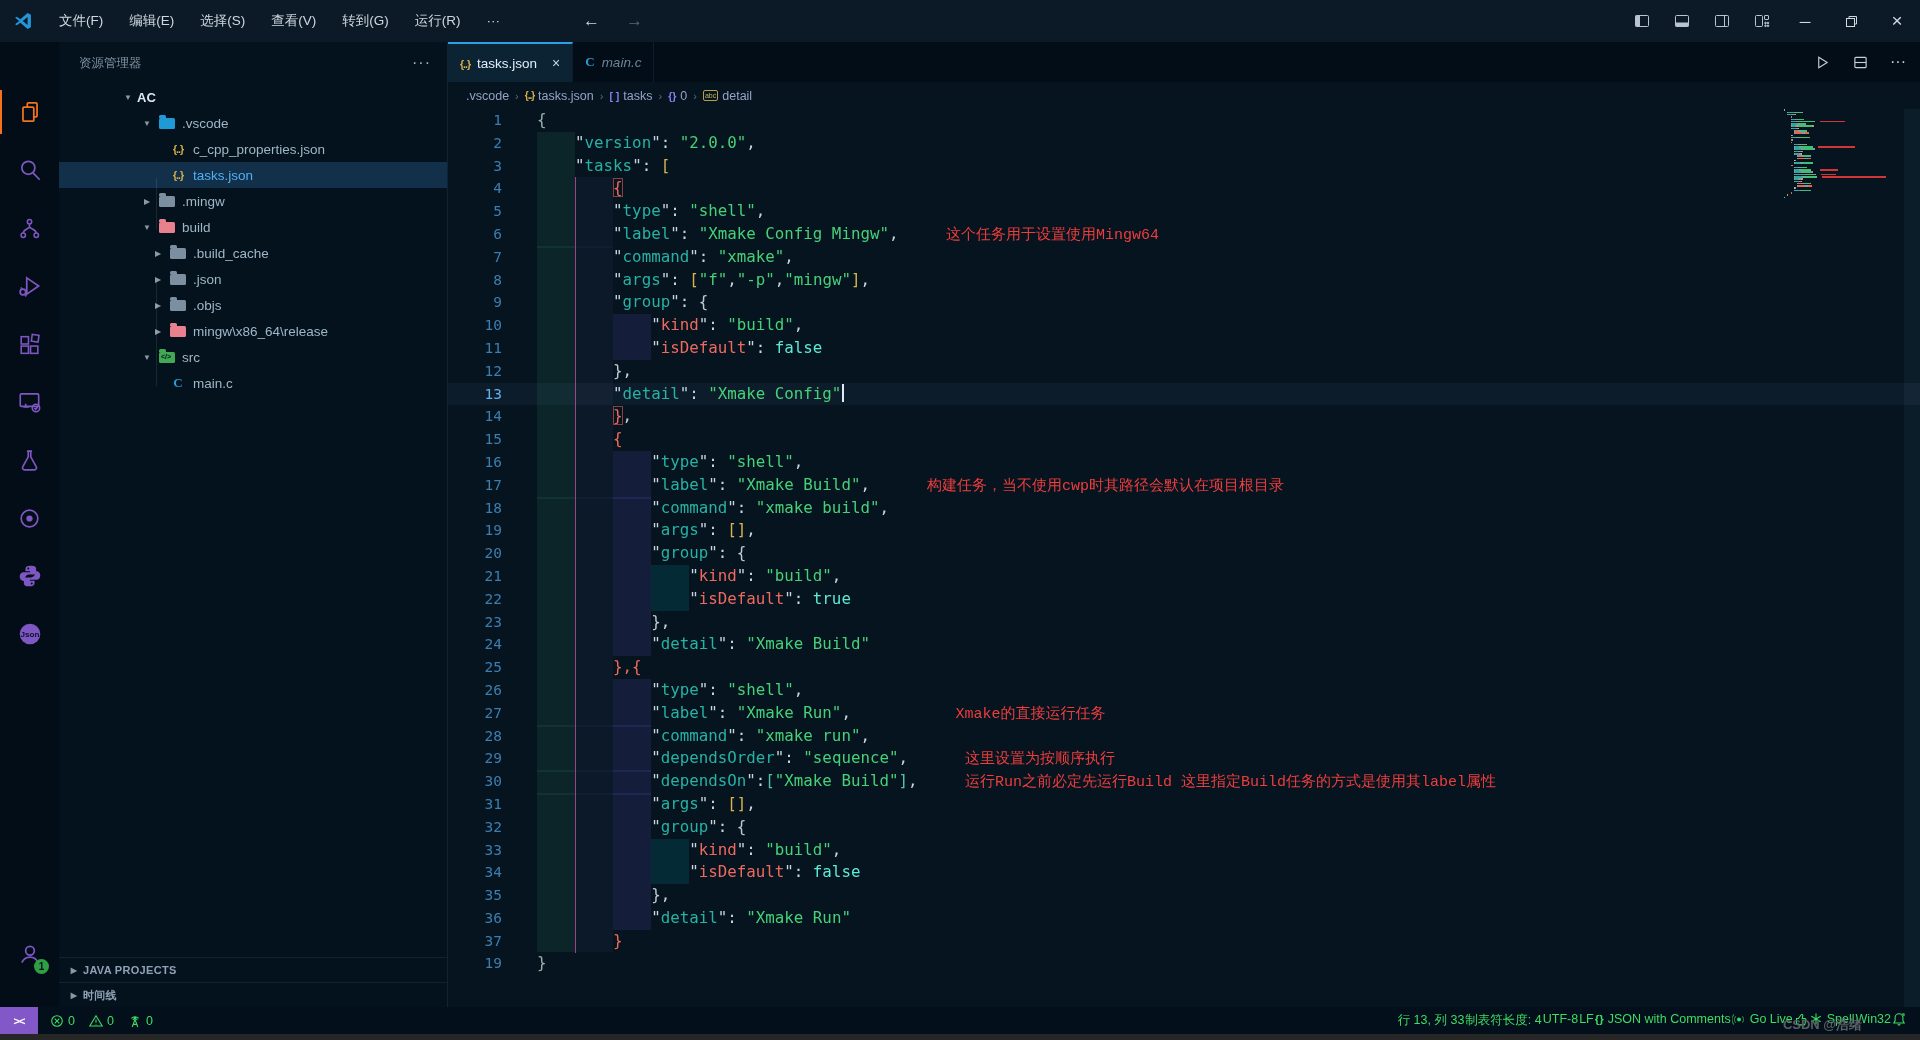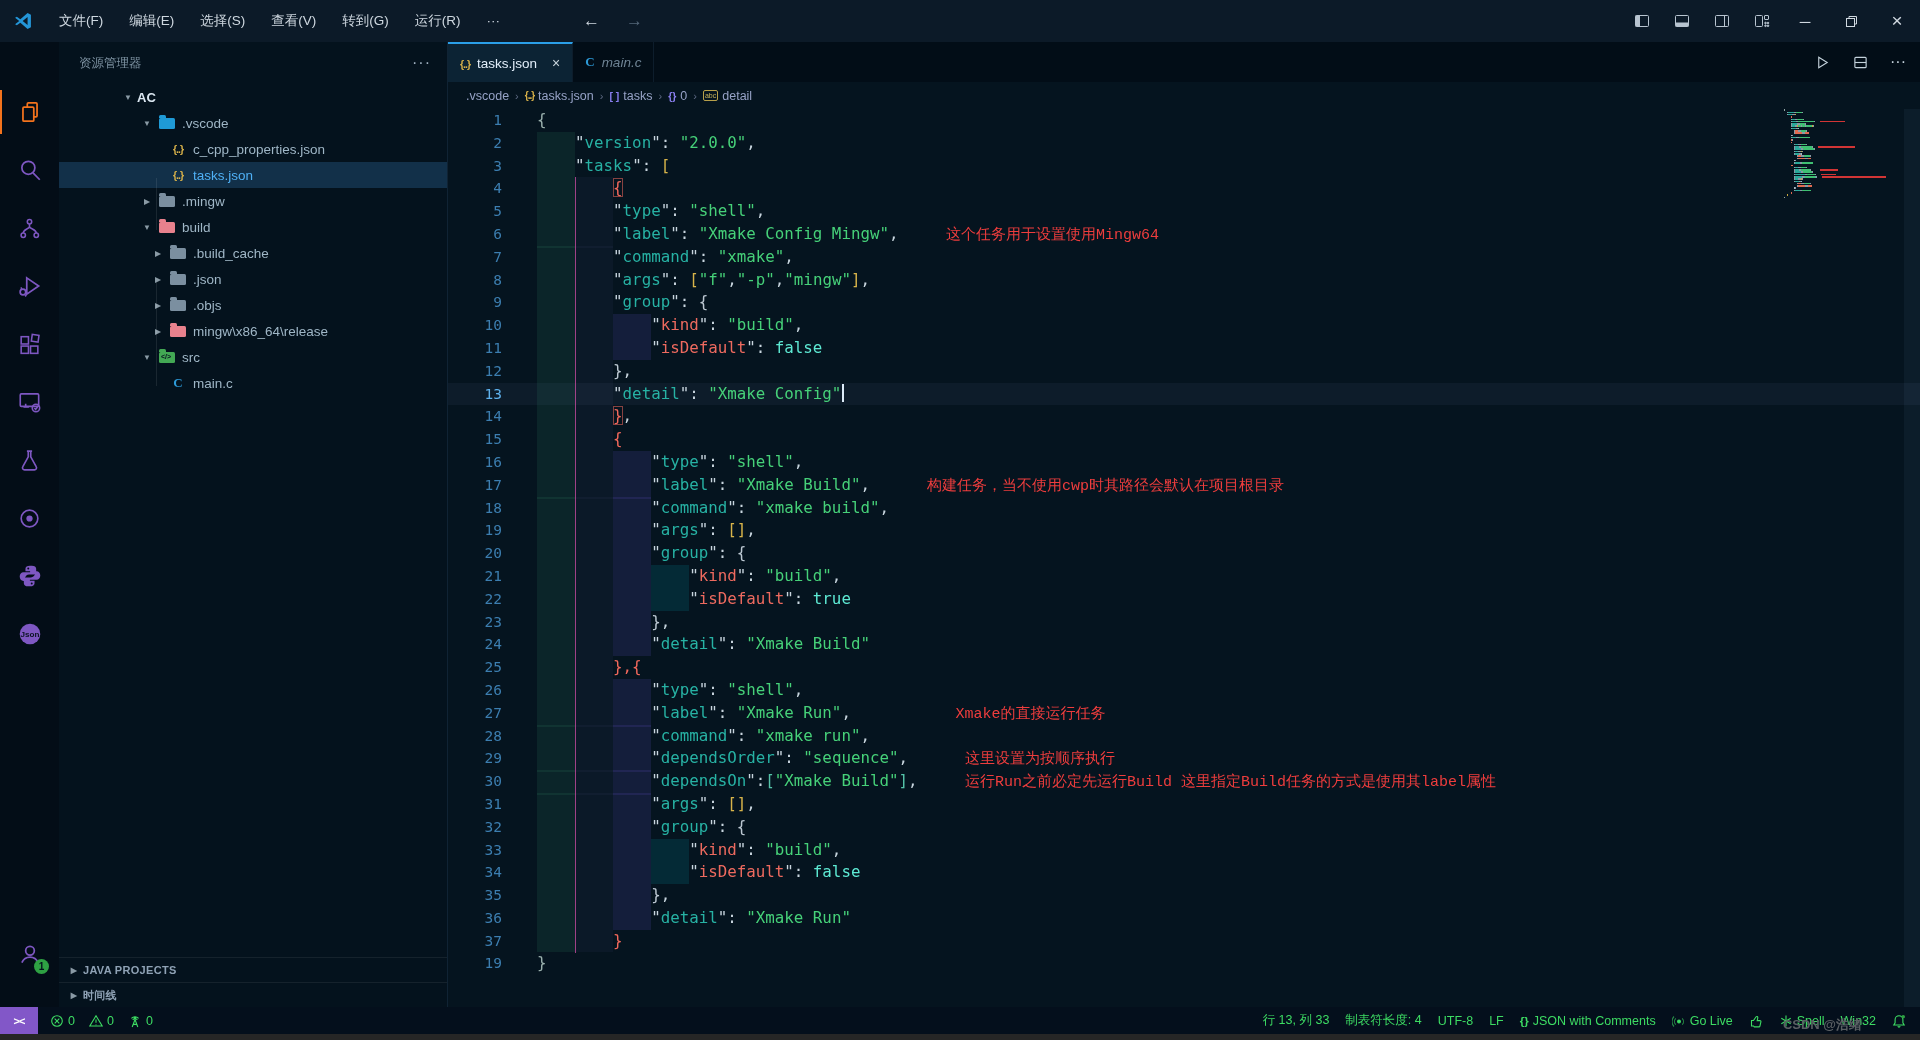--- a/index.html
+++ b/index.html
@@ -106,21 +106,21 @@
   .mm-tok { display:inline-block; height:1.5px; vertical-align:top; margin-top:0.4px; }
   .scrollbar { position:absolute; right:0; top:67px; width:16px; bottom:0; background:rgba(120,160,200,0.07); }
 
   
   .statusbar { position:absolute; left:0; top:1007px; width:1920px; height:27px; background:#040f1c;
     display:flex; align-items:center; color:#3ddc63; font-size:12.5px; z-index:60; }
   .st-remote { width:38px; height:27px; background:#8257c8; color:#fff; display:flex; align-items:center;
     justify-content:center; font-weight:bold; font-size:11px; letter-spacing:-1px; }
   .st-left { display:flex; align-items:center; gap:14px; margin-left:12px; }
   .st-item { display:flex; align-items:center; gap:4px; white-space:nowrap; cursor:pointer; }
-  .st-right { position:absolute; right:14px; display:flex; align-items:center; gap:16px; }
+  .st-right { position:absolute; right:14px; display:flex; align-items:flex-start; gap:1px; }
   .st-braces { font-weight:bold; font-size:11.5px; }
   .watermark { position:absolute; right:58px; top:1016px; color:#5a5f63; font-size:13px; font-weight:bold;
     z-index:70; pointer-events:none; }
   .bottomstrip { position:absolute; left:0; top:1034px; width:1920px; height:6px; background:#262626; }
 
   svg { display:block; }
 </style>
 </head>
 <body>
 

